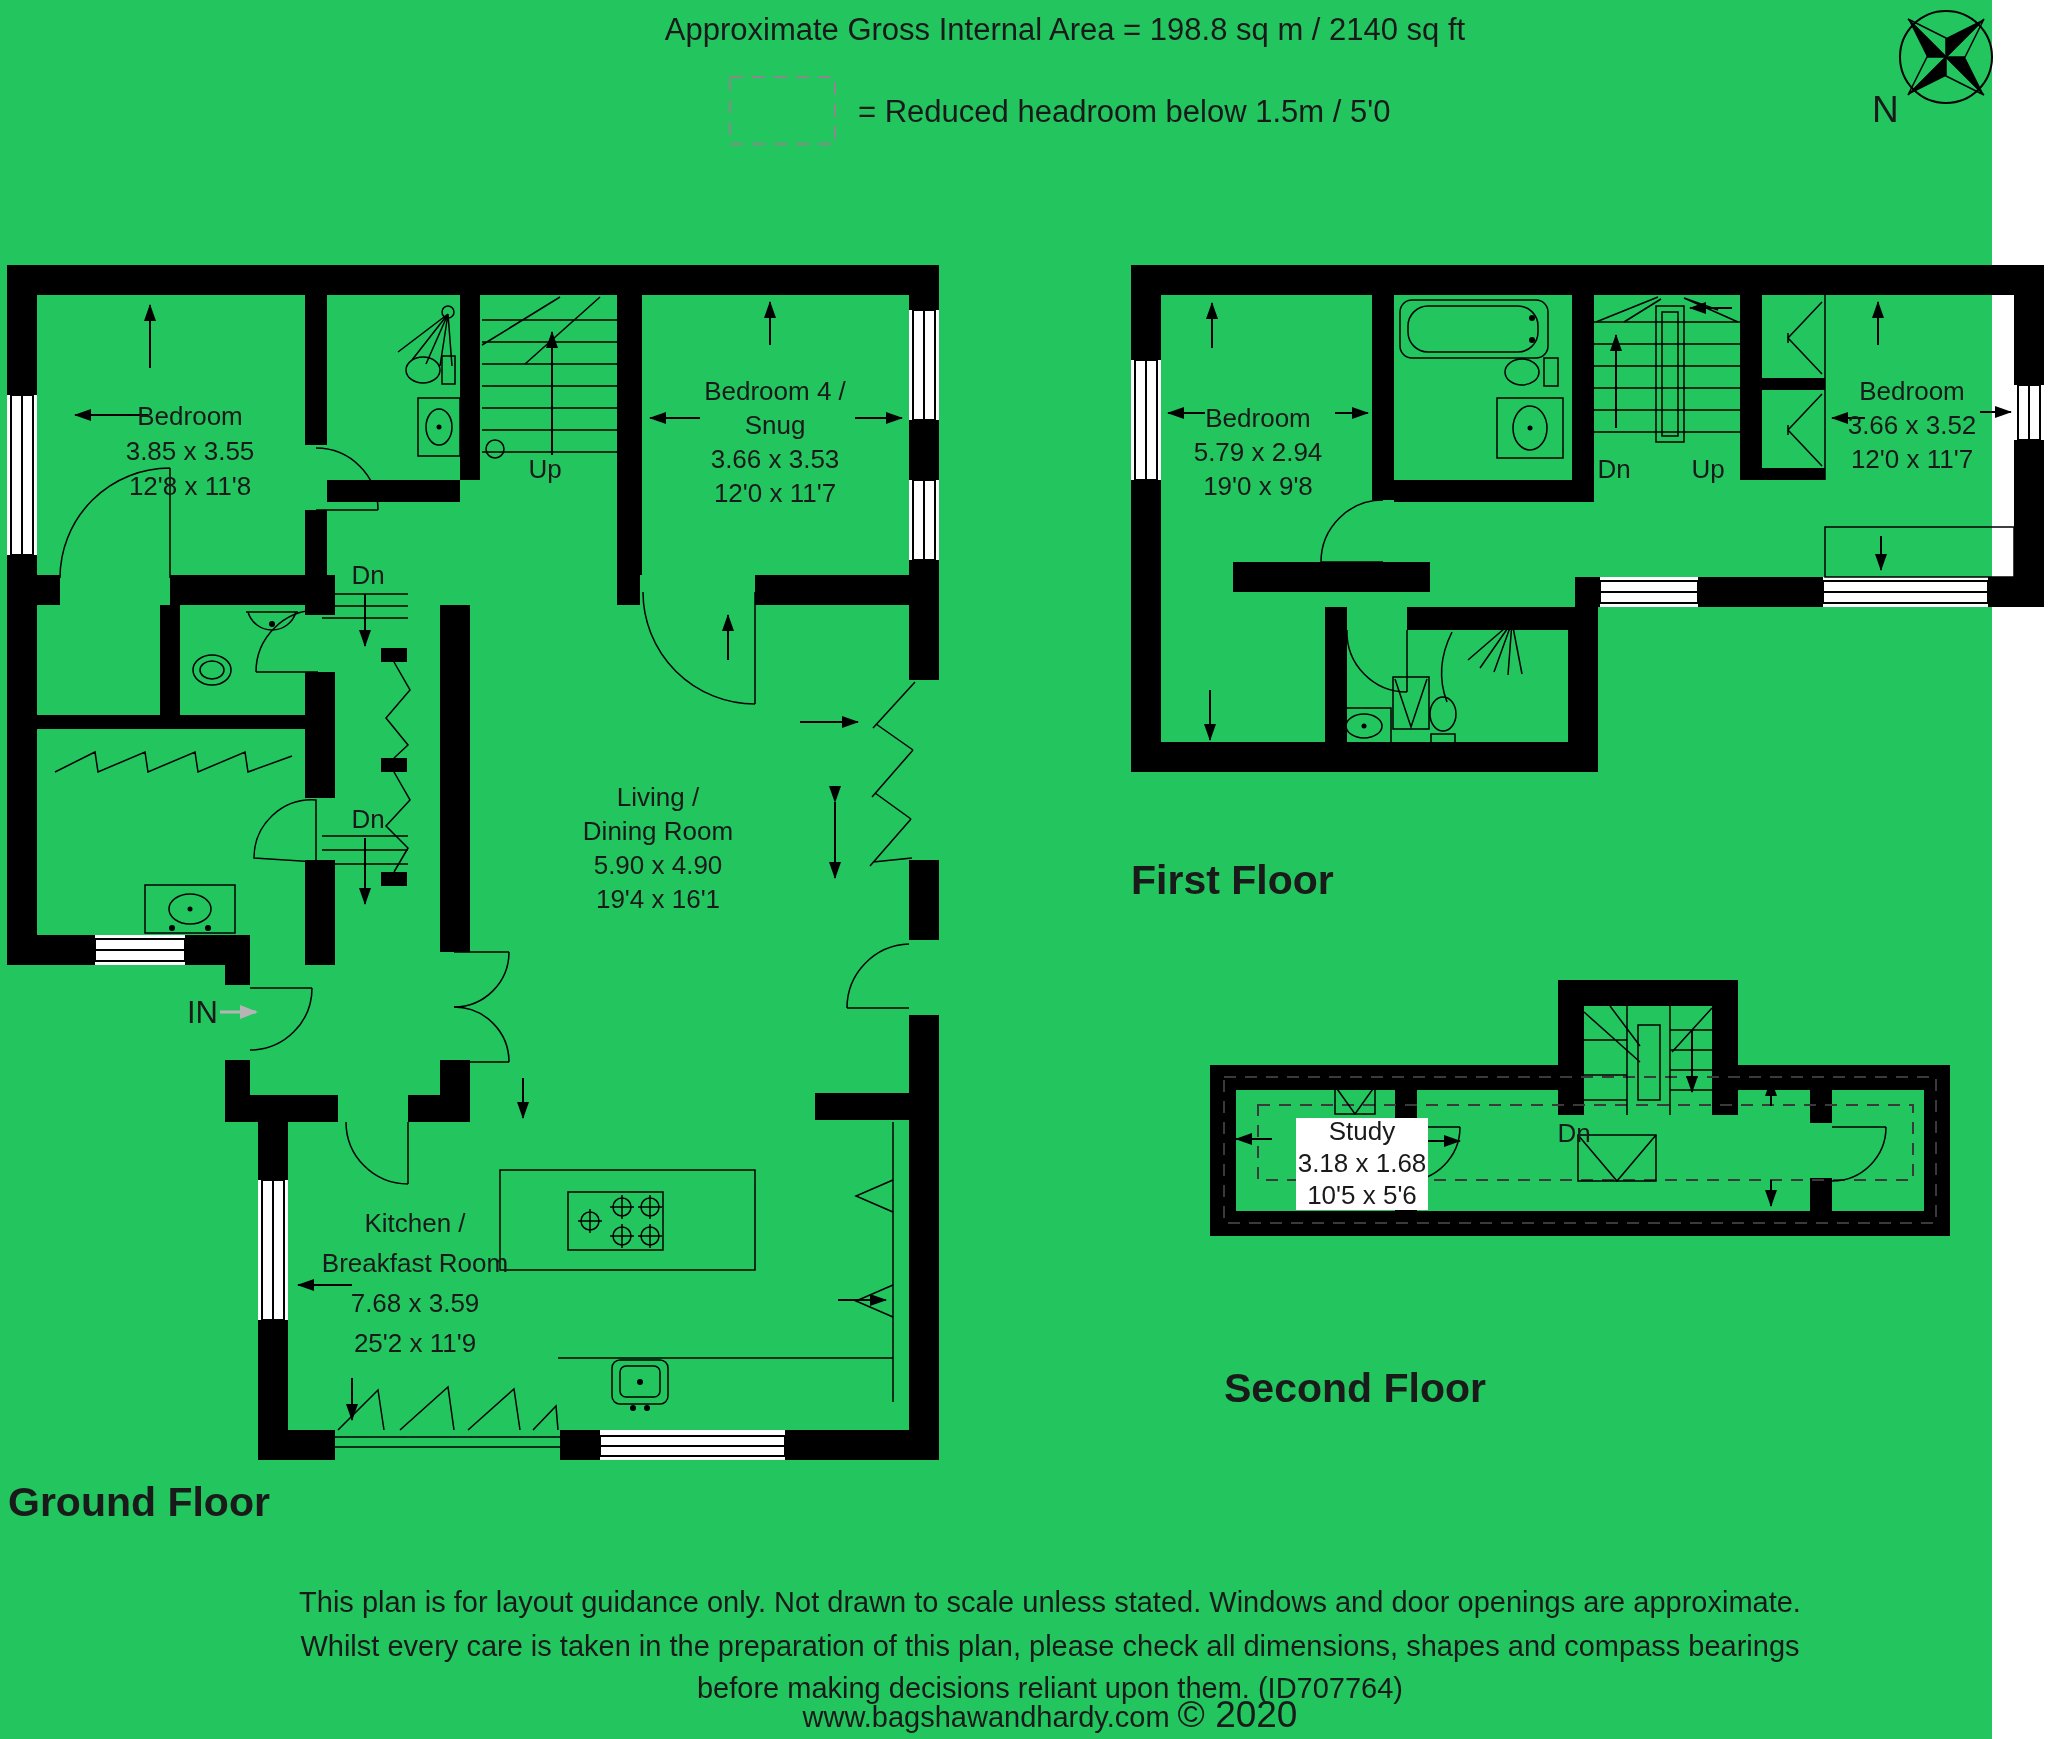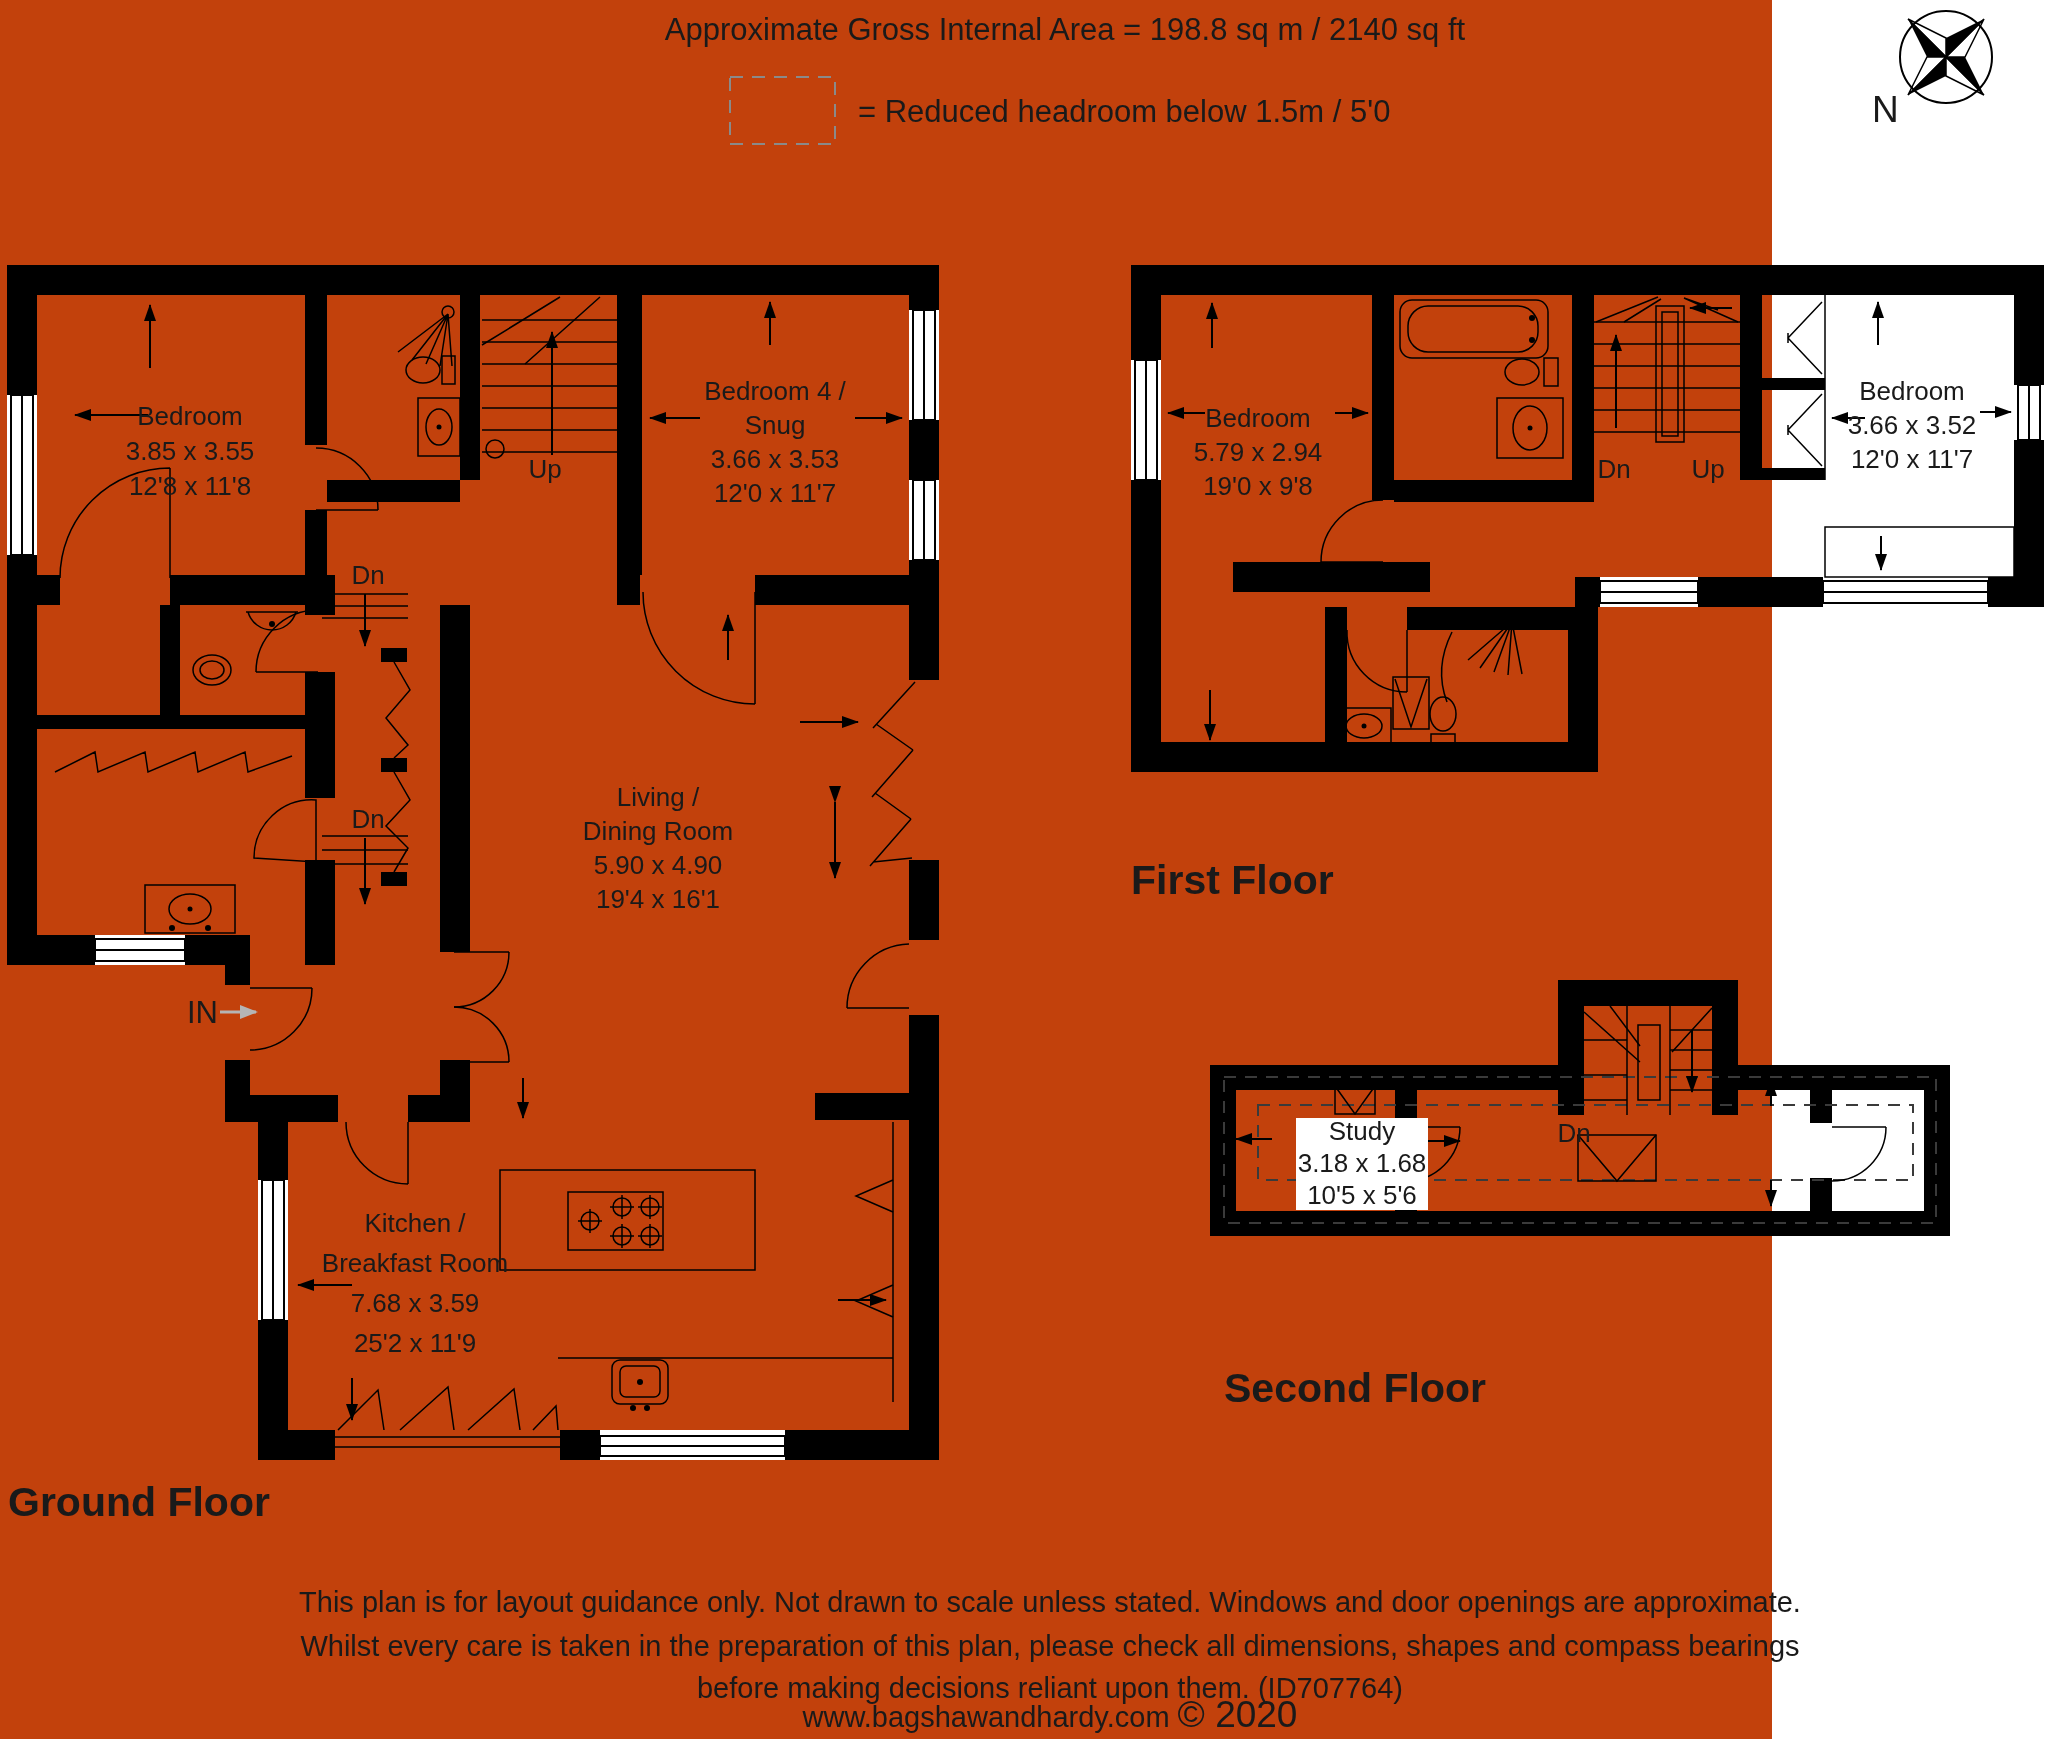--- a/index.html
+++ b/index.html
@@ -1,16 +1,16 @@
 <!DOCTYPE html>
 <html><head>
 <meta charset="utf-8">
 <style>
   html,body{margin:0;padding:0;background:#fff;}
-  .page{position:relative;width:1772px;height:1739px;background:#c2410c;
+  .page{position:relative;width:1992px;height:1739px;background:#22c55e;
         font-family:"Liberation Sans", sans-serif;}
   svg{display:block}
   .wall{fill:#000;stroke:none}
   .thin{stroke:#000;stroke-width:2;fill:none}
   .thin15{stroke:#000;stroke-width:1.5;fill:none}
   .arrow{stroke:#000;stroke-width:2;fill:none}
   .arrow-gray{stroke:#b5b5b5;stroke-width:3;fill:none}
   .dash{stroke:#3a3a3a;stroke-width:2;fill:none;stroke-dasharray:12 9}
   .legendbox{stroke:#8a8a8a;stroke-width:2;fill:none;stroke-dasharray:13 9}
   text{fill:#1a1a1a}

